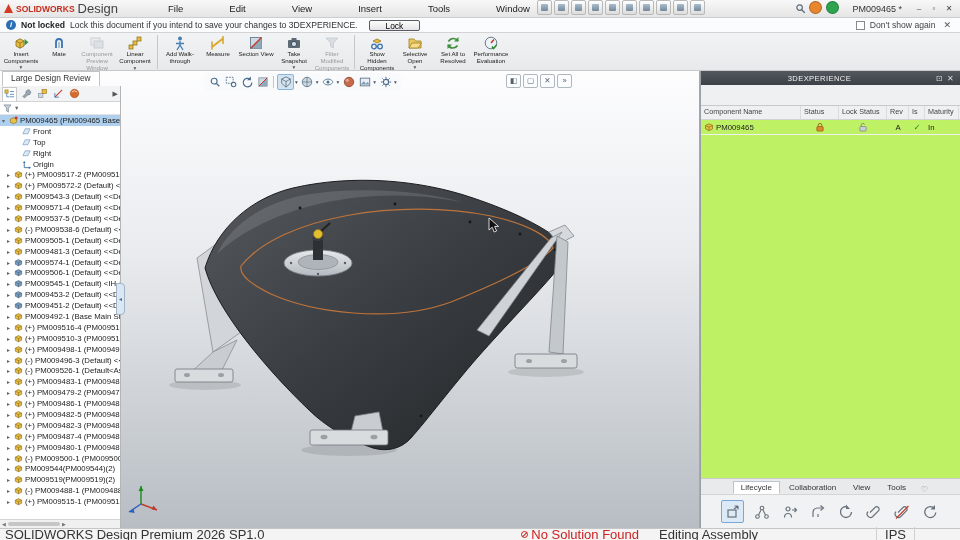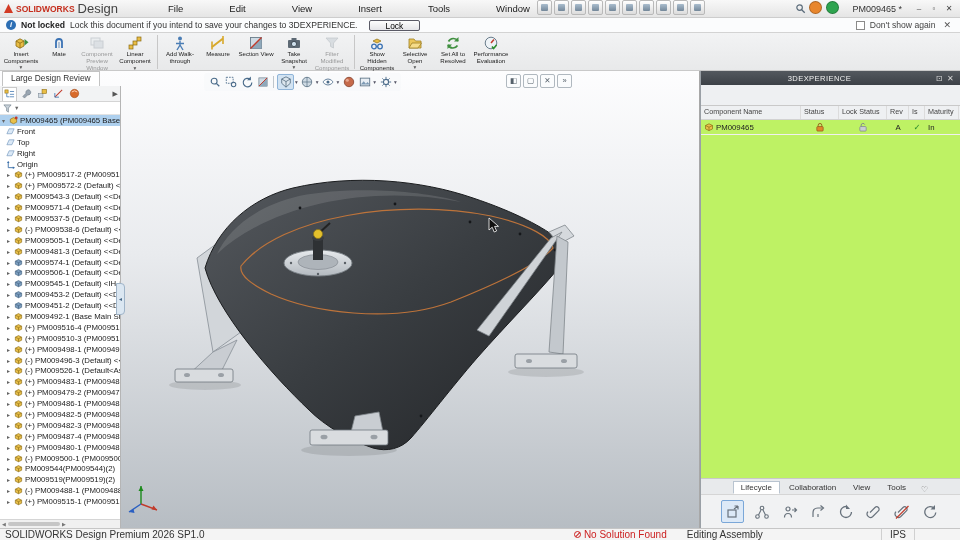--- a/index.html
+++ b/index.html
@@ -79,21 +79,21 @@
   #lp-filter{height:12px;border-bottom:1px solid #e3e3e3;display:flex;align-items:center;padding:0 3px;gap:2px;}
   #lp-filter svg{width:9px;height:9px;}
   #lp-filter .fcaret{font-size:5.5px;color:#666;}
   #tree-rows{overflow:hidden;height:393px;}
   .trow{height:10.9px;display:flex;align-items:center;white-space:nowrap;overflow:hidden;
     font-size:7.8px;color:#1c1c1c;padding-left:2px;}
   .trow .exp{width:7px;font-size:6px;color:#666;flex:none;}
   .trow .ticon{flex:none;margin-right:2px;display:flex;}
   .trow .ticon svg{width:9px;height:9px;}
   .trow.item{padding-left:7px;}
-  .trow.plane{padding-left:6px;}
+  .trow.plane{padding-left:22px;}
   .trow.selected{background:#aed0ee;}
   #lp-hscroll{position:absolute;bottom:0;left:0;width:120px;height:8px;background:#f0f0f0;
     border-top:1px solid #d5d5d5;display:flex;align-items:center;}
   .harrow{width:8px;font-size:5px;color:#777;text-align:center;}
   .hthumb{height:4px;background:#c6c6c6;border-radius:2px;width:52px;}
   
   #rp{position:absolute;left:700px;top:71px;width:260px;height:457px;background:#eef0f2;
     border-left:1px solid #9aa0a6;box-sizing:border-box;}
   #rp-header{height:14px;background:linear-gradient(#53585e,#3c4147);display:flex;align-items:center;
     color:#f0f0f0;font-size:7.6px;letter-spacing:.4px;padding:0 4px;}
@@ -120,22 +120,22 @@
   #rp-tabs{height:14px;display:flex;align-items:flex-end;justify-content:center;gap:1px;padding-top:1px;}
   .rptab{font-size:8px;color:#333;padding:1px 7px;border:1px solid transparent;}
   .rptab.active{background:#fff;border-color:#b9c4d0;border-bottom-color:#fff;}
   #fav{font-size:8px;color:#888;margin-left:6px;}
   #rp-tools{height:33px;display:flex;align-items:center;justify-content:center;gap:7px;background:#f1f2f3;border-top:1px solid #d5d5d5;}
   .rtool{width:21px;height:21px;display:flex;align-items:center;justify-content:center;border-radius:2px;}
   .rtool svg{width:16px;height:16px;}
   .rtool.selected{background:#dce9f7;border:1px solid #7aa7d8;}
   
   #statusbar{position:absolute;left:0;top:528px;width:960px;height:12px;box-sizing:border-box;
-    background:#f4f4f4;border-top:1px solid #c6c6c6;display:flex;align-items:flex-end;
-    padding:0 5px;font-size:10px;color:#333;}
+    background:#f4f4f4;border-top:1px solid #c6c6c6;display:flex;align-items:center;
+    padding:0 5px;font-size:13px;color:#333;}
   #sb-alert{margin-left:auto;color:#c22;display:flex;align-items:center;gap:3px;}
   .noent{width:7px;height:7px;border:1.4px solid #c22;border-radius:50%;position:relative;box-sizing:border-box;}
   .noent::after{content:"";position:absolute;left:0;top:2px;width:6px;height:1.3px;background:#c22;transform:rotate(-45deg);}
   #sb-mode{margin-left:20px;}
   #sb-units{margin-left:118px;margin-right:40px;border-left:1px solid #d0d0d0;border-right:1px solid #d0d0d0;padding:0 8px;}
 </style>
 </head>
 <body>
 
 <div id="titlebar">

